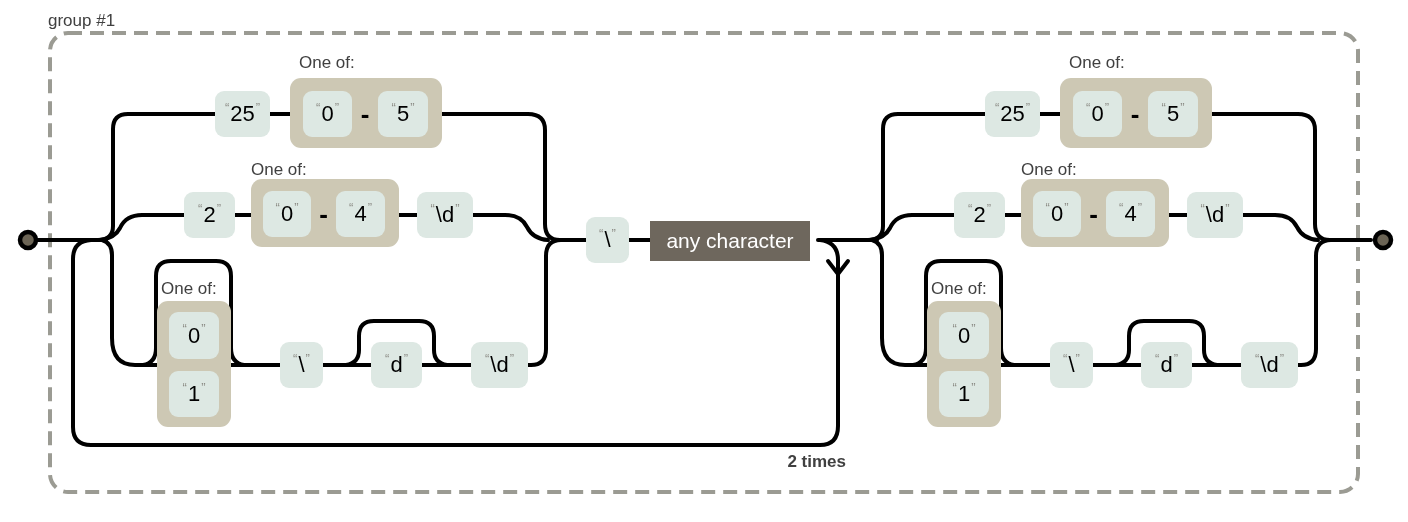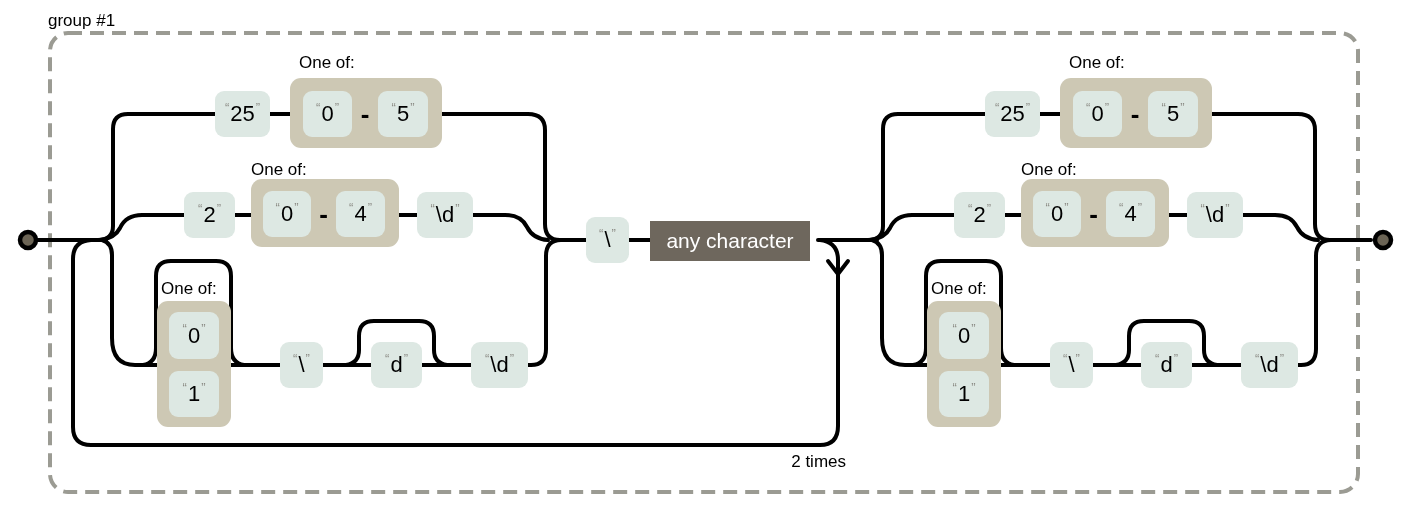--- a/index.html
+++ b/index.html
@@ -24,22 +24,22 @@
   .oneof{position:absolute;background:var(--oneof);border-radius:11px;z-index:2;}
   .sep{
     position:absolute;display:flex;align-items:center;justify-content:center;
     font-size:26px;font-weight:bold;color:#000;z-index:3;
   }
   .anychar{
     position:absolute;background:var(--any);color:#fff;
     display:flex;align-items:center;justify-content:center;
     font-size:21px;z-index:3;
   }
-  .lbl{position:absolute;font-size:17px;color:#000000;white-space:nowrap;z-index:4;}
-  .repeat{width:76px;text-align:right;}
+  .lbl{position:absolute;font-size:17px;color:#404040;white-space:nowrap;z-index:4;}
+  .repeat{width:76px;text-align:right;font-weight:bold;}
 </style>
 </head>
 <body>
 
 <div class="stage">
 
   <svg class="rails" width="1408" height="522" viewBox="0 0 1408 522">
     <rect class="groupBorder" x="50" y="33" width="1308" height="459" rx="18"></rect>
 
     <path class="rail" d="M37 240 H106"></path>

